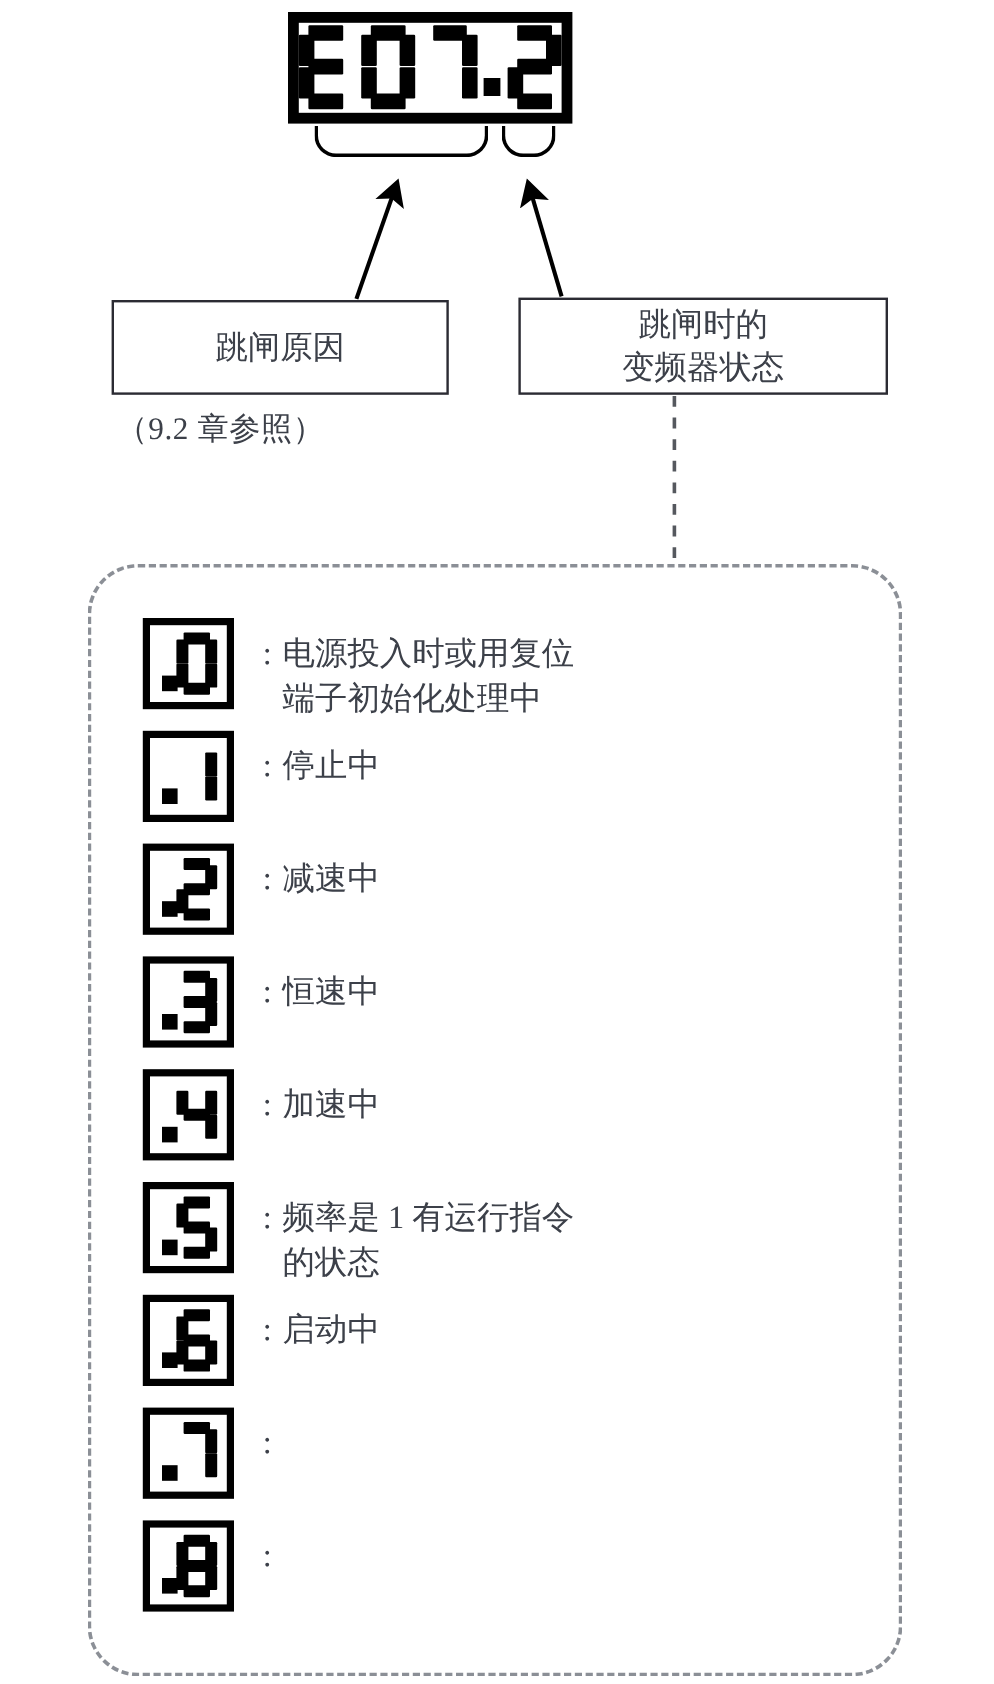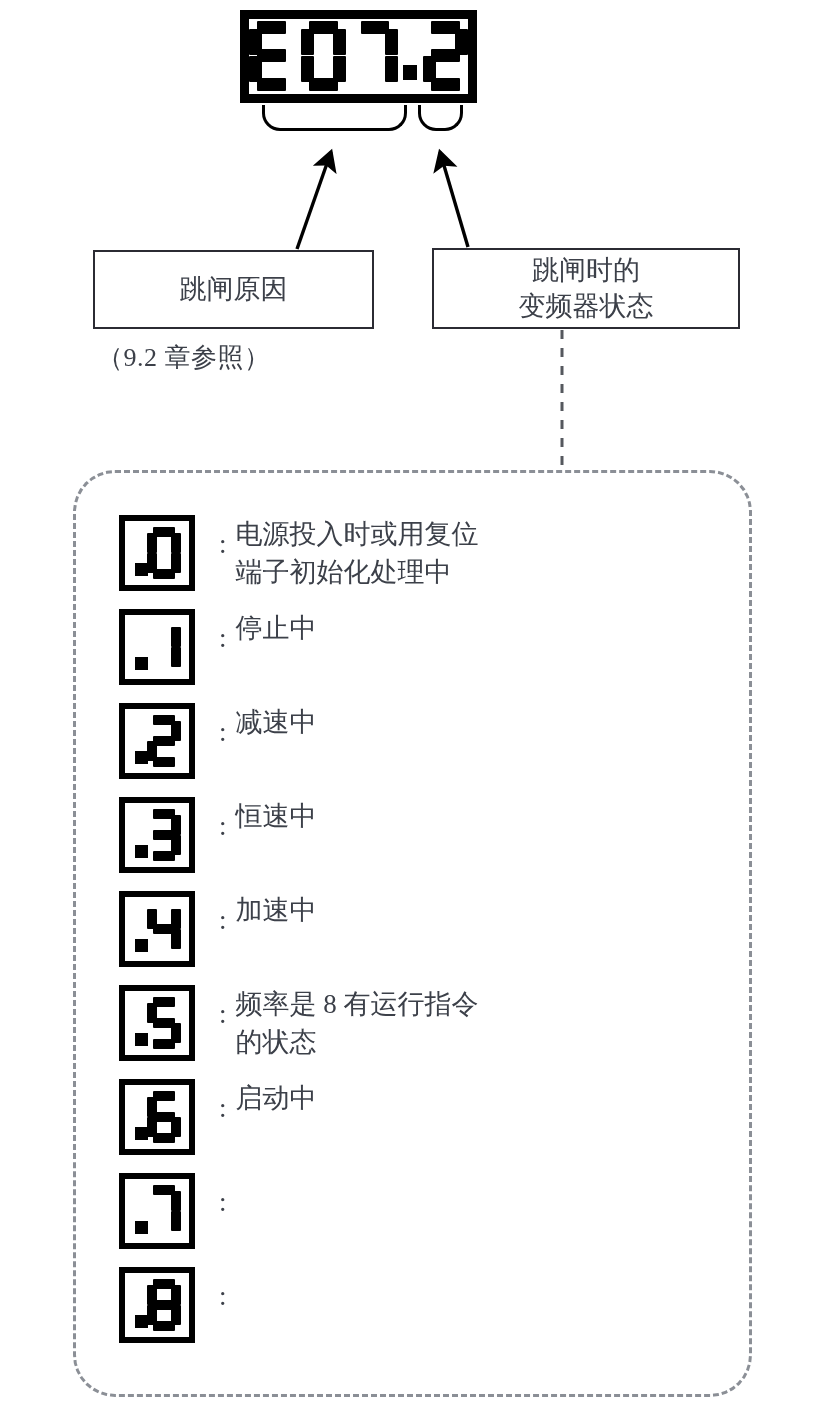--- a/index.html
+++ b/index.html
@@ -183,20 +183,21 @@
     font-size: 27px;
     color: #3c4049;
     margin-left: 24px;
     margin-top: 14px;
     flex: 0 0 auto;
   }
   .status-row .desc {
     font-size: 27px;
     color: #3c4049;
     margin-left: 9px;
+    margin-top: 10px;
     line-height: 1.42;
     white-space: pre-line;
   }
 </style>
 </head>
 <body>
 
 <div id="display-panel">
   <div id="display-digits">
       <div class="seg-digit big-seg">
@@ -333,21 +334,21 @@
           <div class="seg-dot small-dot"></div>
           <div class="seg-digit small-seg">
             <div class="sg sa"></div>
             <div class="sg sc"></div>
             <div class="sg sd"></div>
             <div class="sg sf"></div>
             <div class="sg sg2"></div>
           </div>
         </div>
         <span class="colon">:</span>
-        <div class="desc">频率是 8 有运行指令
+        <div class="desc">频率是 1 有运行指令
 的状态</div>
       </div>
       <div class="status-row">
         <div class="digit-cell">
           <div class="seg-dot small-dot"></div>
           <div class="seg-digit small-seg">
             <div class="sg sa"></div>
             <div class="sg sc"></div>
             <div class="sg sd"></div>
             <div class="sg se"></div>

